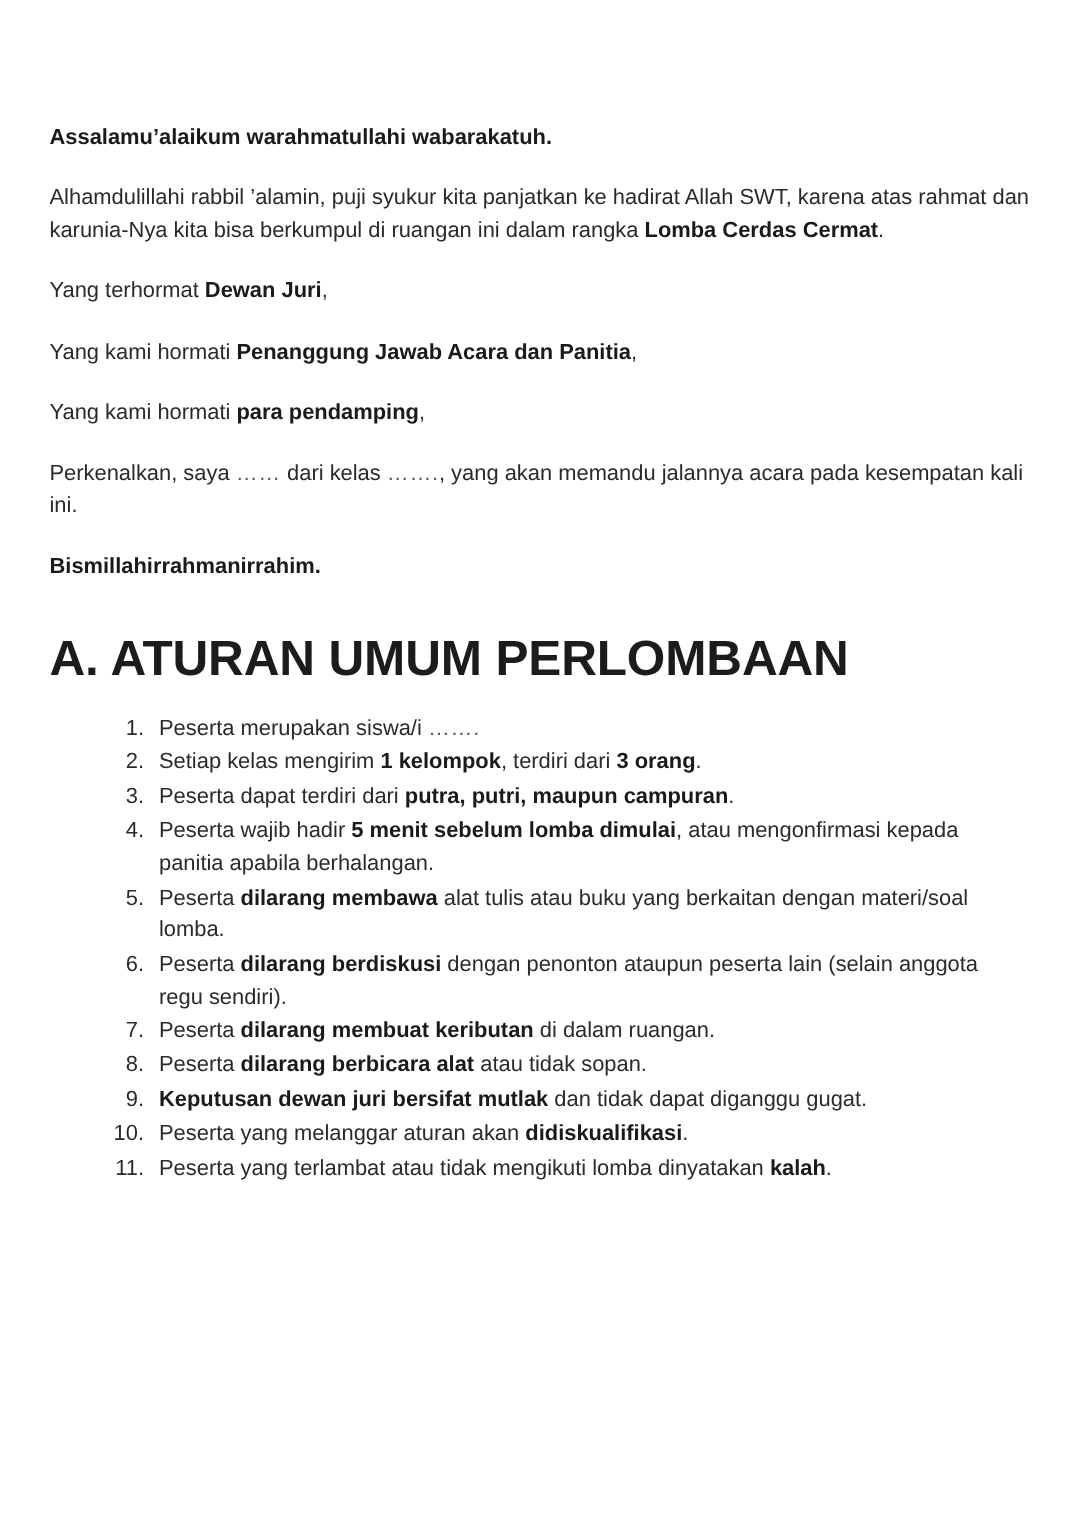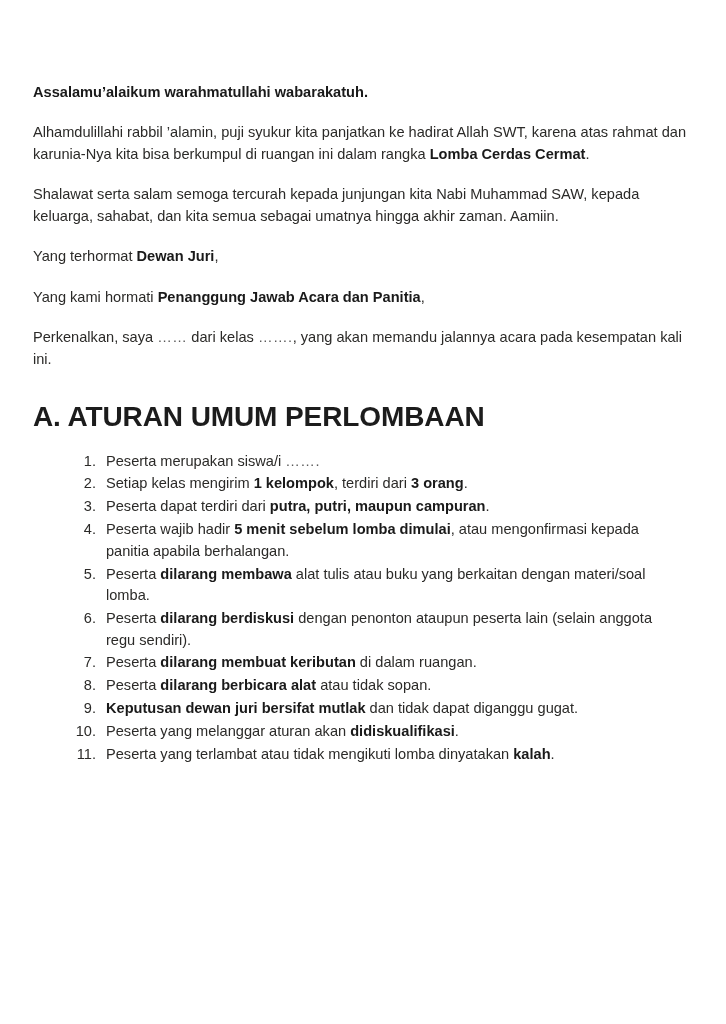--- a/index.html
+++ b/index.html
@@ -42,21 +42,21 @@
     color: #1a1a1a;
   }
 
   .dots {
     color: #5a5a5a;
     letter-spacing: 0.5px;
   }
 
   h2.section-heading {
     margin: 30px 0 17px 0;
-    font-size: 28px;
+    font-size: 33px;
     line-height: 1.2;
     font-weight: bold;
     color: #1c1c1c;
     letter-spacing: -0.1px;
   }
 
   ol.rules-list {
     margin: 0;
     padding: 0;
     list-style: none;
@@ -90,24 +90,25 @@
 </style>
 </head>
 <body>
 
 <div class="page">
   <div class="doc-body">
 
     <div id="paragraph-container">
         <p class="para"><b>Assalamu’alaikum warahmatullahi wabarakatuh.</b></p>
         <p class="para"><span>Alhamdulillahi rabbil ’alamin, puji syukur kita panjatkan ke hadirat Allah SWT, karena atas rahmat dan karunia-Nya kita bisa berkumpul di ruangan ini dalam rangka </span><b>Lomba Cerdas Cermat</b><span>.</span></p>
-        <p class="para"><span>Shalawat serta salam semoga tercurah kepada junjungan kita Nabi Muhammad SAW, kepada keluarga, sahabat, dan kita semua sebagai umatnya hingga akhir zaman. Aamiin.</span></p>
         <p class="para"><span>Yang terhormat </span><b>Dewan Juri</b><span>,</span></p>
         <p class="para"><span>Yang kami hormati </span><b>Penanggung Jawab Acara dan Panitia</b><span>,</span></p>
+        <p class="para"><span>Yang kami hormati </span><b>para pendamping</b><span>,</span></p>
         <p class="para"><span>Perkenalkan, saya </span><span class="dots">……</span><span> dari kelas </span><span class="dots">…….</span><span>, yang akan memandu jalannya acara pada kesempatan kali ini.</span></p>
+        <p class="para"><b>Bismillahirrahmanirrahim.</b></p>
       </div>
 
     <h2 class="section-heading">A. ATURAN UMUM PERLOMBAAN</h2>
 
     <div class="list-wrap">
       <ol class="rules-list" id="rules-container">
           <li><span>Peserta merupakan siswa/i </span><span class="dots">…….</span></li>
           <li><span>Setiap kelas mengirim </span><b>1 kelompok</b><span>, terdiri dari </span><b>3 orang</b><span>.</span></li>
           <li><span>Peserta dapat terdiri dari </span><b>putra, putri, maupun campuran</b><span>.</span></li>
           <li><span>Peserta wajib hadir </span><b>5 menit sebelum lomba dimulai</b><span>, atau mengonfirmasi kepada panitia apabila berhalangan.</span></li>

